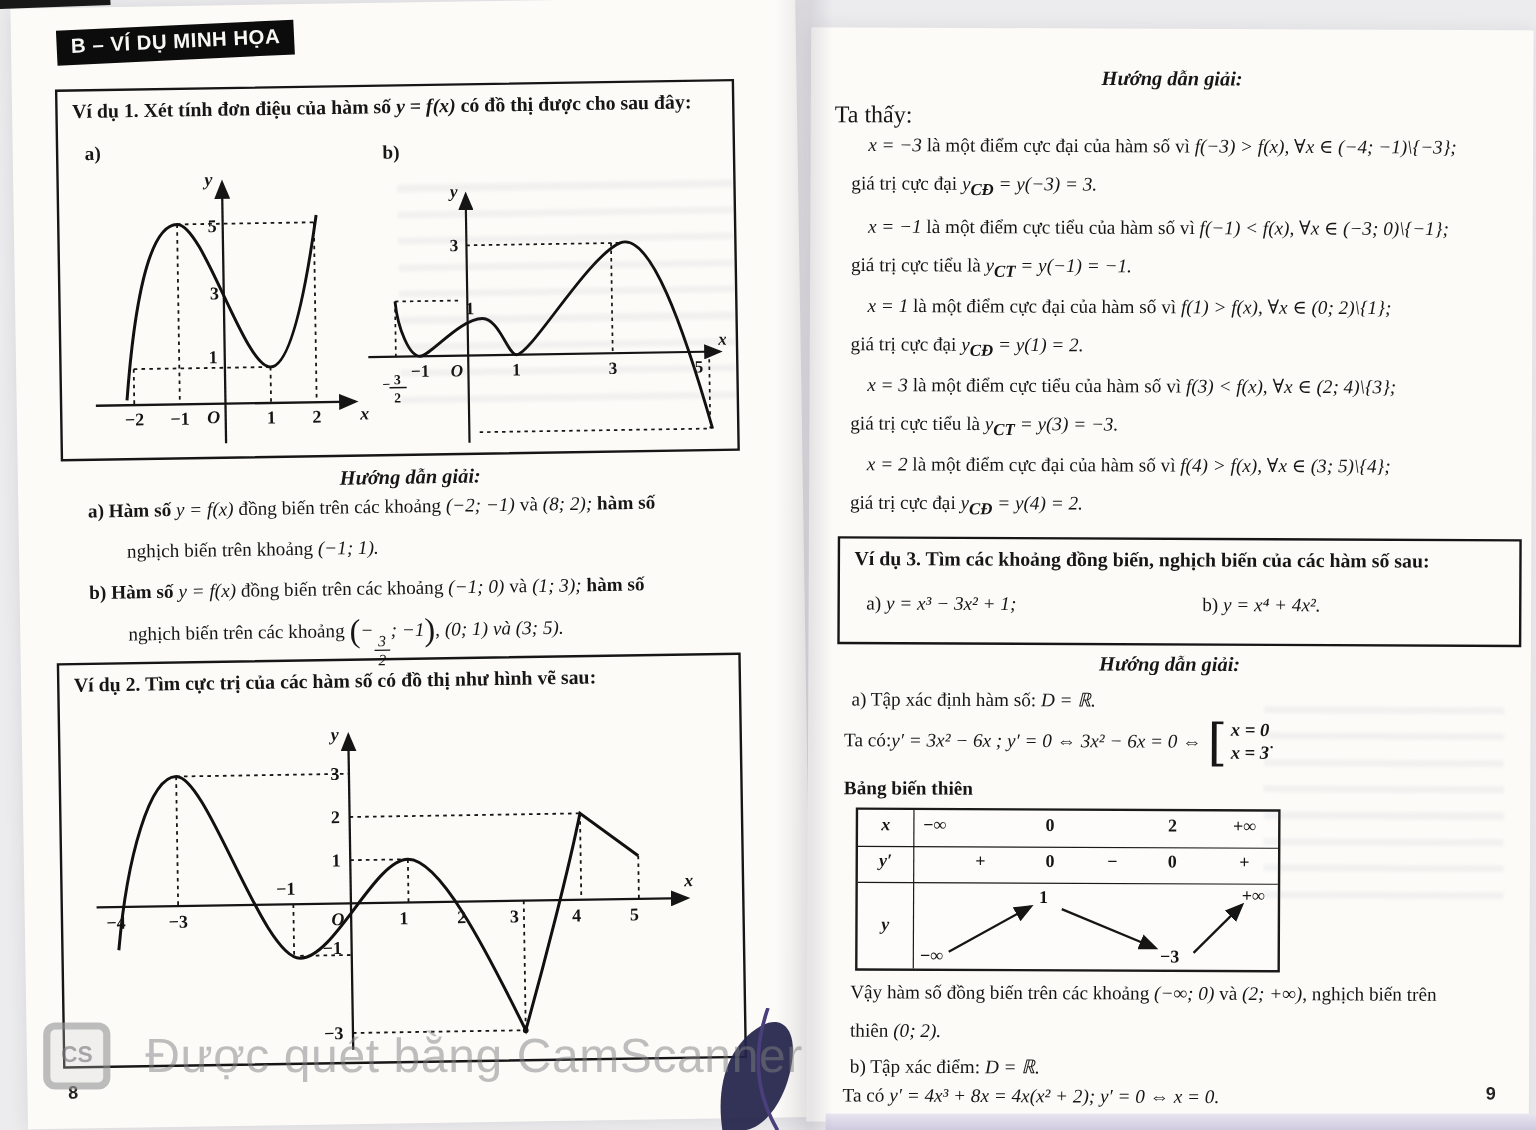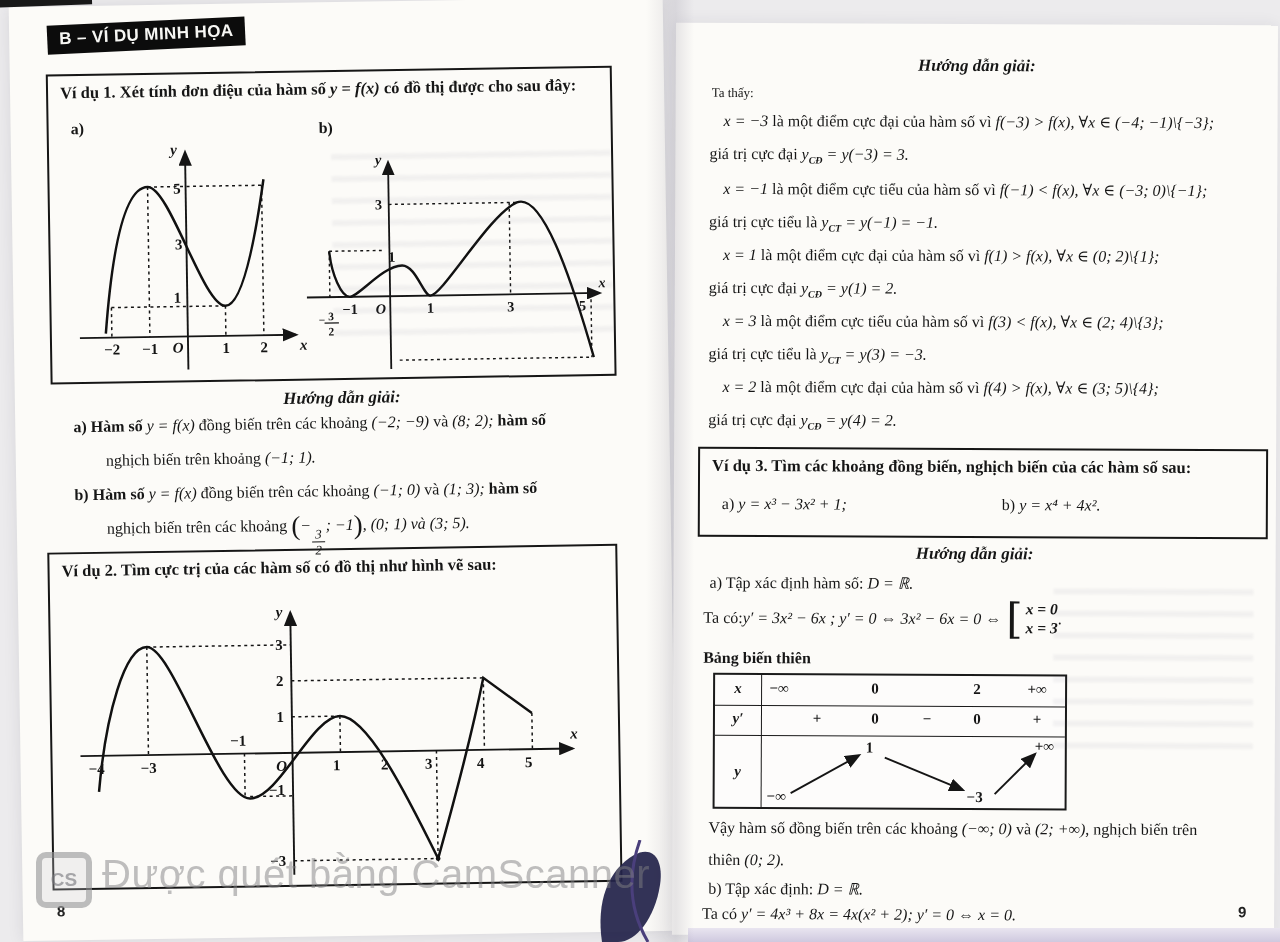--- a/index.html
+++ b/index.html
@@ -4,21 +4,21 @@
 <style>
   html,body{margin:0;padding:0;width:1280px;height:942px}
   body{position:relative;overflow:hidden;background:#ecebed;font-family:"Liberation Serif","DejaVu Serif",serif;color:#161616}
   #canvas{position:absolute;inset:0}
   .page{position:absolute;background:#fcfbf8}
   .page-left{left:16px;top:2px;width:654px;height:934px;transform:rotate(-0.9deg);box-shadow:0 0 16px rgba(40,40,60,.10)}
   .page-right{left:674px;top:24px;width:602px;height:912px;transform:rotate(0.25deg);box-shadow:0 0 16px rgba(40,40,60,.08)}
   .line{position:absolute;font-size:16px;white-space:nowrap}
   .m{font-style:italic}
   .bold{font-weight:700}
-  .msub{font-size:10px;font-style:italic;font-weight:700}
+  .msub{font-size:14px;font-style:italic;font-weight:700}
   .sol-heading{position:absolute;left:0;width:100%;text-align:center;font-weight:700;font-style:italic;font-size:17px;white-space:nowrap}
   .exbox{position:absolute;border:2.6px solid #161616}
   .extitle{position:absolute;left:12px;top:7px;font-size:16.5px;font-weight:700;white-space:nowrap}
   .sublabel{position:absolute;font-weight:700;font-size:16px}
   .badge{position:absolute;left:38px;top:16px;background:#0c0c0c;color:#f7f7f4;font:700 17px "Liberation Sans","DejaVu Sans",sans-serif;padding:4px 12px 5px;transform:rotate(-1.8deg);letter-spacing:.4px}
   .pagenum{position:absolute;font:700 15px "Liberation Sans","DejaVu Sans",sans-serif;color:#222}
   .frac{display:inline-flex;flex-direction:column;align-items:center;vertical-align:-8px;line-height:1;font-size:13px;font-style:italic;margin:0 1px}
   .frac .num{border-bottom:1.4px solid #161616;padding:0 3px 1px}
   .frac .den{padding-top:1px}
   .bigparen{font-size:27px;font-weight:400;vertical-align:-4px;line-height:1}
@@ -26,21 +26,21 @@
   .cbracket{font-size:42px;line-height:.9;font-family:"DejaVu Serif",serif;font-weight:400;margin-right:3px}
   .cstack{display:flex;flex-direction:column;gap:1px;font-style:italic;font-size:15.5px;font-weight:700}
   .taco-row{display:flex;align-items:center}
   .bbt{position:absolute;border:2.2px solid #1a1a1a;background:rgba(255,255,255,.4)}
   .bbt .hline{position:absolute;left:0;width:100%;border-top:1.6px solid #1a1a1a}
   .bbt .vline{position:absolute;top:0;height:100%;border-left:1.6px solid #1a1a1a}
   .bbt .cell{position:absolute;font-weight:700;font-size:15px;transform:translateX(-50%);white-space:nowrap}
   svg text{font-family:"Liberation Serif","DejaVu Serif",serif;font-weight:700;font-size:15px;fill:#141414}
   svg .it{font-style:italic}
   svg .sm{font-size:12px}
-  .wm{position:absolute;left:36px;top:852px;display:flex;gap:10px;z-index:60;pointer-events:none}
+  .wm{position:absolute;left:36px;top:852px;display:flex;align-items:center;gap:29px;z-index:60;pointer-events:none}
   .wm-logo{width:44px;height:44px;border:6px solid rgba(135,135,138,.5);border-radius:10px;display:flex;align-items:center;justify-content:center;font:700 19px "Liberation Sans","DejaVu Sans",sans-serif;color:rgba(120,120,124,.62);background:rgba(210,210,212,.28)}
   .wm-text{font:400 40px "Liberation Sans","DejaVu Sans",sans-serif;color:rgba(128,128,130,.5);letter-spacing:.5px}
   .spine{position:absolute;left:646px;top:0;width:48px;height:942px;background:linear-gradient(90deg,rgba(0,0,0,0),rgba(90,85,105,.10) 45%,rgba(115,110,130,.16) 62%,rgba(0,0,0,0));z-index:5}
   .sliver{position:absolute;left:-8px;top:-3px;width:100px;height:9px;background:#181818;transform:rotate(-2deg);z-index:6}
   .deskbr{position:absolute;left:688px;top:928px;width:592px;height:14px;background:linear-gradient(#e9e5f0,#cfc9df);z-index:4}
   .blob{position:absolute;left:578px;top:840px;z-index:55}
   .bleed{position:absolute;opacity:.06;filter:blur(1.2px);background:repeating-linear-gradient(0deg,transparent 0 16px,#5a5a72 16px 22px);pointer-events:none}
 </style>
 </head>
 <body>
@@ -128,21 +128,21 @@
           <text x="221" y="190" text-anchor="middle">3</text>
           <text x="296" y="190" text-anchor="middle">5</text>
           <text x="313" y="166" class="it">x</text>
           <text x="88" y="34" text-anchor="end" class="it">y</text>
         </g>
       </svg>
     </div>
 
     <div class="sol-heading" style="top:386px">Hướng dẫn giải:</div>
     <div class="line" style="left:58px;top:412px">
-      <span class="bold">a) Hàm số </span><span class="m">y = f(x)</span><span> đồng biến trên các khoảng </span><span class="m">(−2; −9)</span><span> và </span><span class="m">(8; 2);</span><span class="bold"> hàm số</span>
+      <span class="bold">a) Hàm số </span><span class="m">y = f(x)</span><span> đồng biến trên các khoảng </span><span class="m">(−2; −1)</span><span> và </span><span class="m">(8; 2);</span><span class="bold"> hàm số</span>
     </div>
     <div class="line" style="left:90px;top:446px">
       <span>nghịch biến trên khoảng </span><span class="m">(−1; 1).</span>
     </div>
     <div class="line" style="left:58px;top:480px">
       <span class="bold">b) Hàm số </span><span class="m">y = f(x)</span><span> đồng biến trên các khoảng </span><span class="m">(−1; 0)</span><span> và </span><span class="m">(1; 3);</span><span class="bold"> hàm số</span>
     </div>
     <div class="line" style="left:90px;top:510px">
       <span>nghịch biến trên các khoảng </span><span class="bigparen">(</span><span class="m">−</span><span class="frac">
           <span class="num">3</span>
@@ -199,21 +199,21 @@
         </g>
       </svg>
     </div>
 
     <div class="pagenum" style="left:34px;top:896px">8</div>
     <div class="bleed" style="left:320px;top:150px;width:280px;height:200px"></div>
   </div>
 
   <div class="page page-right">
     <div class="sol-heading" style="top:32px">Hướng dẫn giải:</div>
-    <div class="line" style="left:36px;top:62px;font-size:13px">Ta thấy:</div>
+    <div class="line" style="left:20px;top:62px;font-size:20px">Ta thấy:</div>
 
     <div class="line" style="left:48px;top:88px"><span class="m">x = −3</span><span> là một điểm cực đại của hàm số vì </span><span class="m">f(−3) &gt; f(x), ∀x ∈ (−4; −1)\{−3};</span></div>
     <div class="line" style="left:34px;top:122px"><span>giá trị cực đại </span><span class="m">y</span><sub class="msub">CĐ</sub><span class="m"> = y(−3) = 3.</span></div>
 
     <div class="line" style="left:48px;top:156px"><span class="m">x = −1</span><span> là một điểm cực tiểu của hàm số vì </span><span class="m">f(−1) &lt; f(x), ∀x ∈ (−3; 0)\{−1};</span></div>
     <div class="line" style="left:34px;top:190px"><span>giá trị cực tiểu là </span><span class="m">y</span><sub class="msub">CT</sub><span class="m"> = y(−1) = −1.</span></div>
 
     <div class="line" style="left:48px;top:222px"><span class="m">x = 1</span><span> là một điểm cực đại của hàm số vì </span><span class="m">f(1) &gt; f(x), ∀x ∈ (0; 2)\{1};</span></div>
     <div class="line" style="left:34px;top:256px"><span>giá trị cực đại </span><span class="m">y</span><sub class="msub">CĐ</sub><span class="m"> = y(1) = 2.</span></div>
 
@@ -282,21 +282,21 @@
       </svg>
     </div>
 
     <div class="line" style="left:36px;top:796px">
       <span>Vậy hàm số đồng biến trên các khoảng </span><span class="m">(−∞; 0)</span><span> và </span><span class="m">(2; +∞)</span><span>, nghịch biến trên</span>
     </div>
     <div class="line" style="left:36px;top:828px">
       <span>thiên </span><span class="m">(0; 2).</span>
     </div>
     <div class="line" style="left:36px;top:854px">
-      <span>b) Tập xác định: </span><span class="m">D = ℝ.</span>
+      <span>b) Tập xác điểm: </span><span class="m">D = ℝ.</span>
     </div>
     <div class="line" style="left:30px;top:882px">
       <span>Ta có </span><span class="m">y′ = 4x³ + 8x = 4x(x² + 2); y′ = 0 ⇔ x = 0.</span>
     </div>
 
     <div class="pagenum" style="left:566px;top:878px">9</div>
     <div class="bleed" style="left:380px;top:560px;width:200px;height:180px"></div>
   </div>
 
   <svg class="blob" width="140" height="102" viewBox="0 0 140 102">

